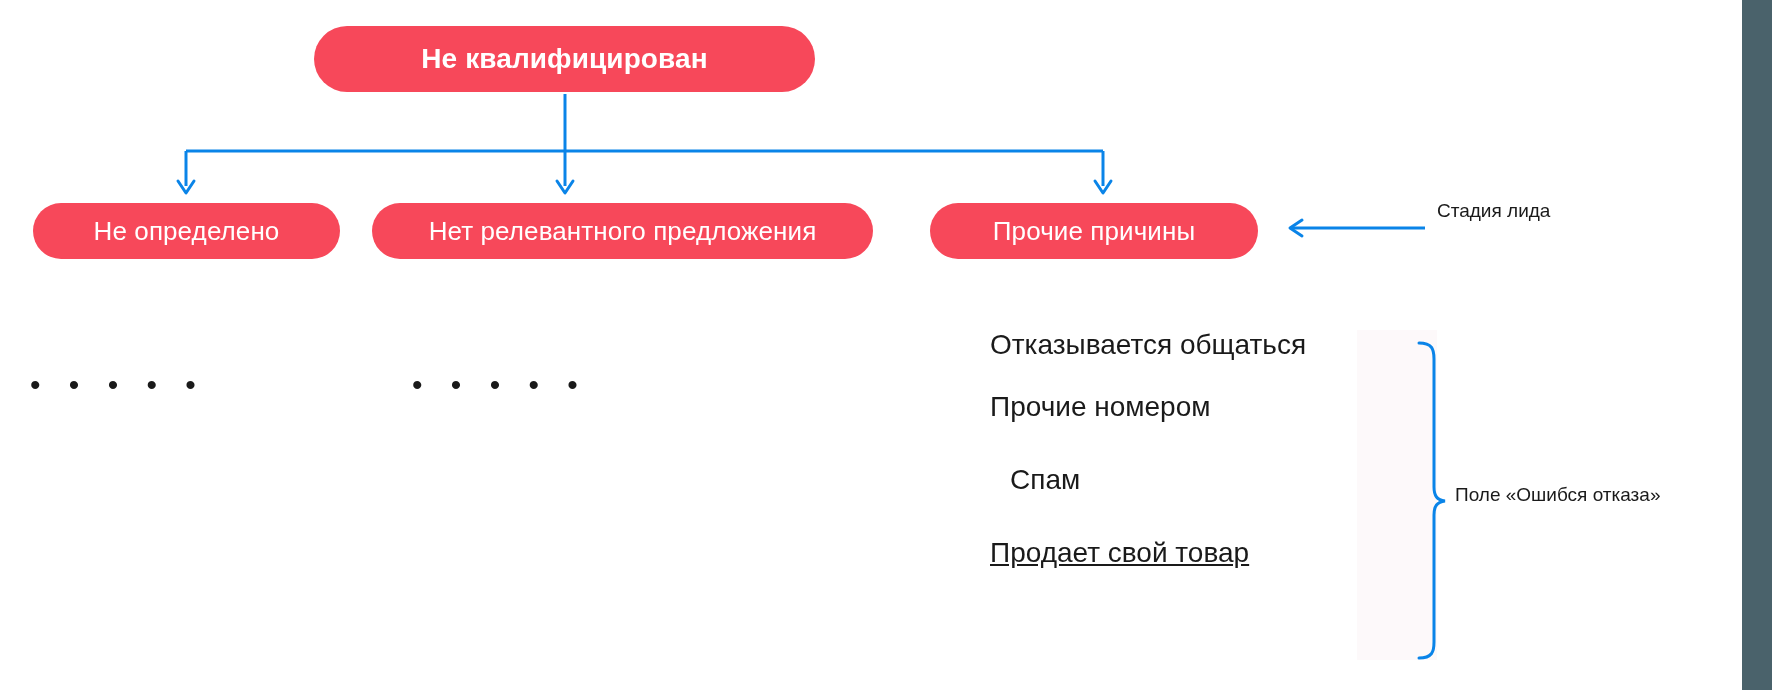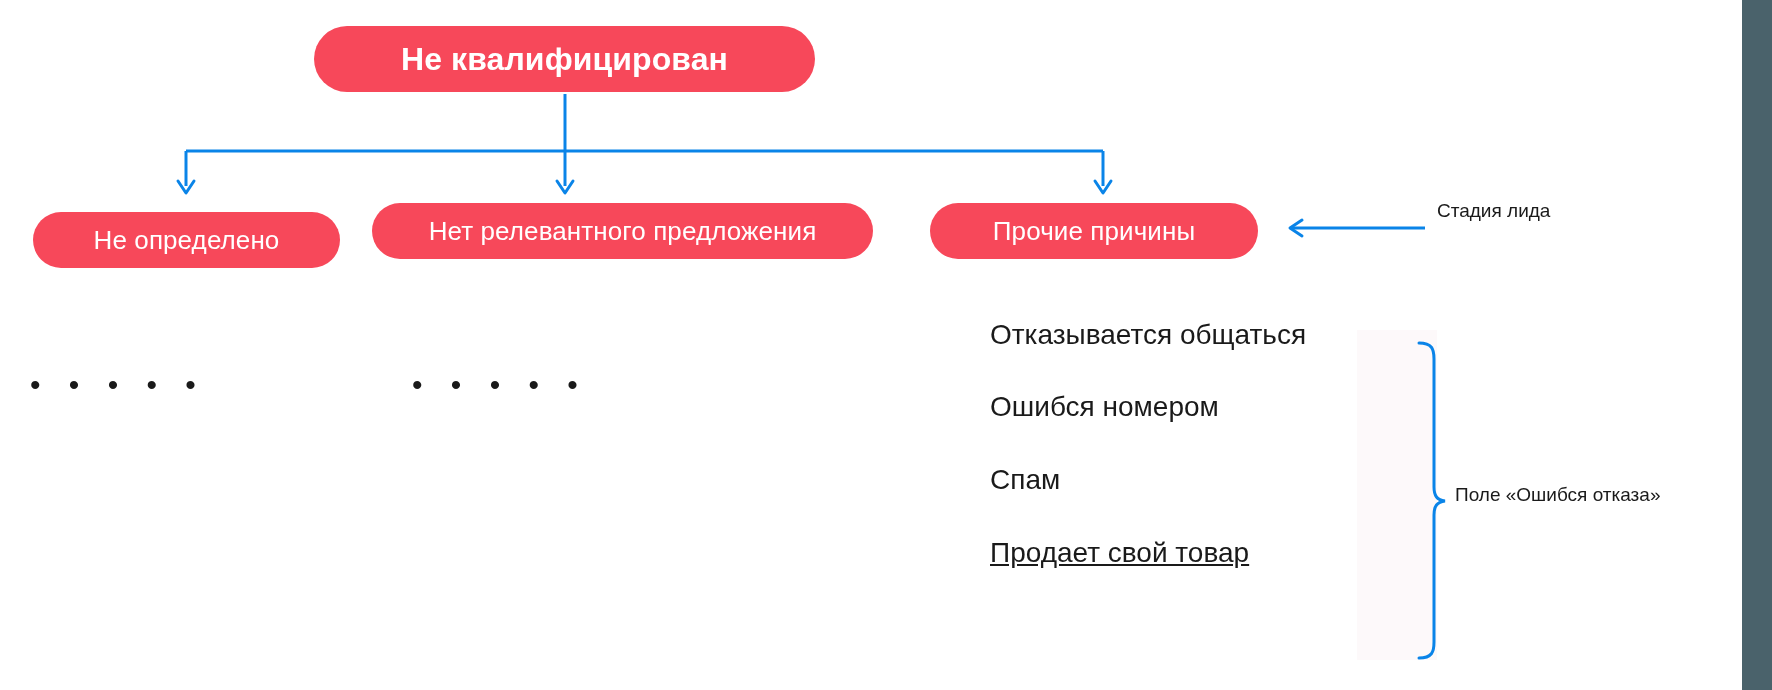--- a/index.html
+++ b/index.html
@@ -31,24 +31,24 @@
     border-radius:999px;
     color:#ffffff;
     display:flex;align-items:center;justify-content:center;
     font-size:26px;
     letter-spacing:.1px;
     white-space:nowrap;
     box-sizing:border-box;
   }
   .pill.root{
     left:314px;top:26px;width:501px;height:66px;
-    font-weight:bold;font-size:32px;
+    font-weight:bold;font-size:28px;
   }
   .pill.lvl2{height:56px;top:203px;font-weight:normal;}
-  .pill.n0{left:33px;width:307px;margin-top:9px;}
+  .pill.n0{left:33px;width:307px;}
   .pill.n1{left:372px;width:501px;}
   .pill.n2{left:930px;width:328px;}
 
   
   .connectors{position:absolute;left:0;top:0;width:1772px;height:690px;pointer-events:none;}
 
   
   .dots{
     position:absolute;top:370px;
     font-size:30px;color:#1a1a1a;letter-spacing:10px;
@@ -57,23 +57,23 @@
   }
   .dots.d0{left:30px;}
   .dots.d1{left:412px;}
 
   
   .reason{
     position:absolute;left:990px;
     font-size:28px;color:#1a1a1a;white-space:nowrap;
     line-height:34px;
   }
-  .r0{top:318px;}
+  .r0{top:328px;}
   .r1{top:390px;}
-  .r2{top:463px;}
+  .r2{top:463px;margin-left:20px;}
   .r3{top:536px;text-decoration:underline;}
 
   
   .annot{
     position:absolute;
     font-size:19px;color:#1a1a1a;white-space:nowrap;text-align:right;
   }
   .annot.stage{left:1437px;top:200px;}
   .annot.field{left:1455px;top:484px;}
 </style>
@@ -120,21 +120,21 @@
   <div class="pill root">Не квалифицирован</div>
 
   <div class="pill lvl2 n0">Не определено</div>
   <div class="pill lvl2 n2">Прочие причины</div>
   <div class="pill lvl2 n1">Нет релевантного предложения</div>
 
   <div class="dots d0">• • • • •</div>
   <div class="dots d1">• • • • •</div>
 
   <div class="reason r0">Отказывается общаться</div>
-  <div class="reason r1">Ошибся номером</div>
+  <div class="reason r1">Прочие номером</div>
   <div class="reason r2">Спам</div>
   <div class="reason r3">Продает свой товар</div>
 
   <div class="annot stage">Стадия лида</div>
   <div class="annot field">Поле «Ошибся отказа»</div>
 
   <div class="right-rail"></div>
 
 </div>
 

